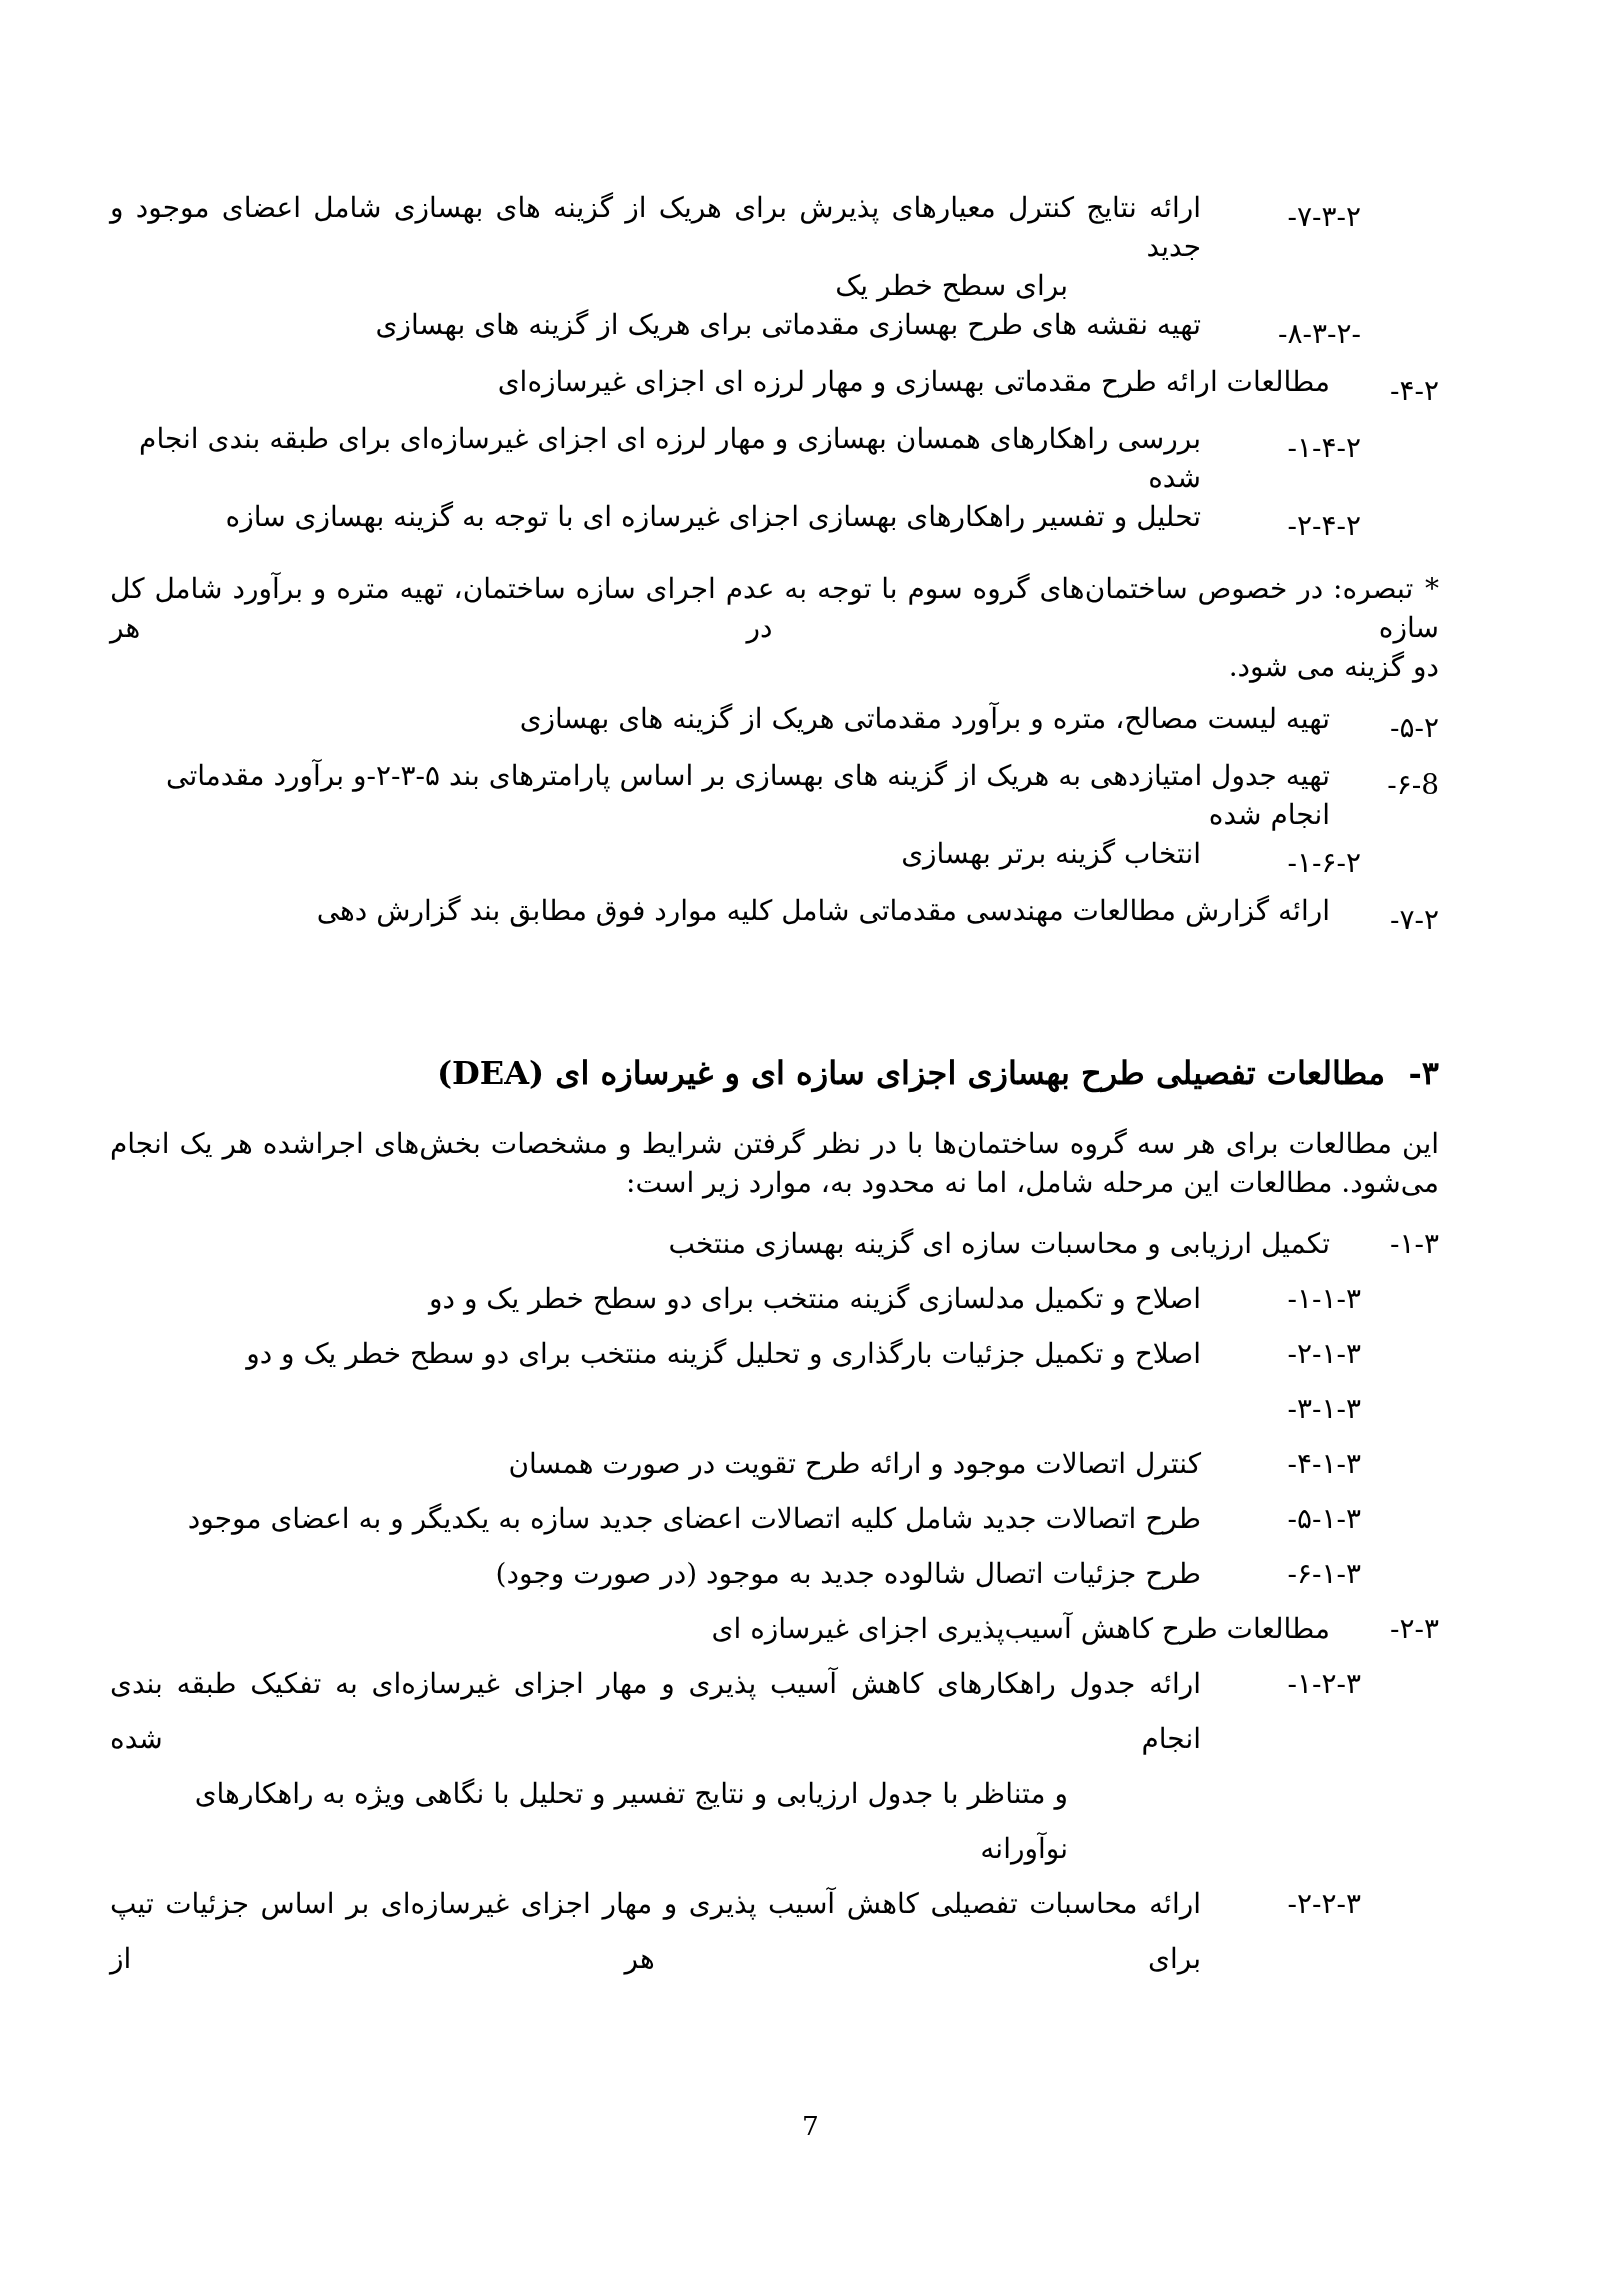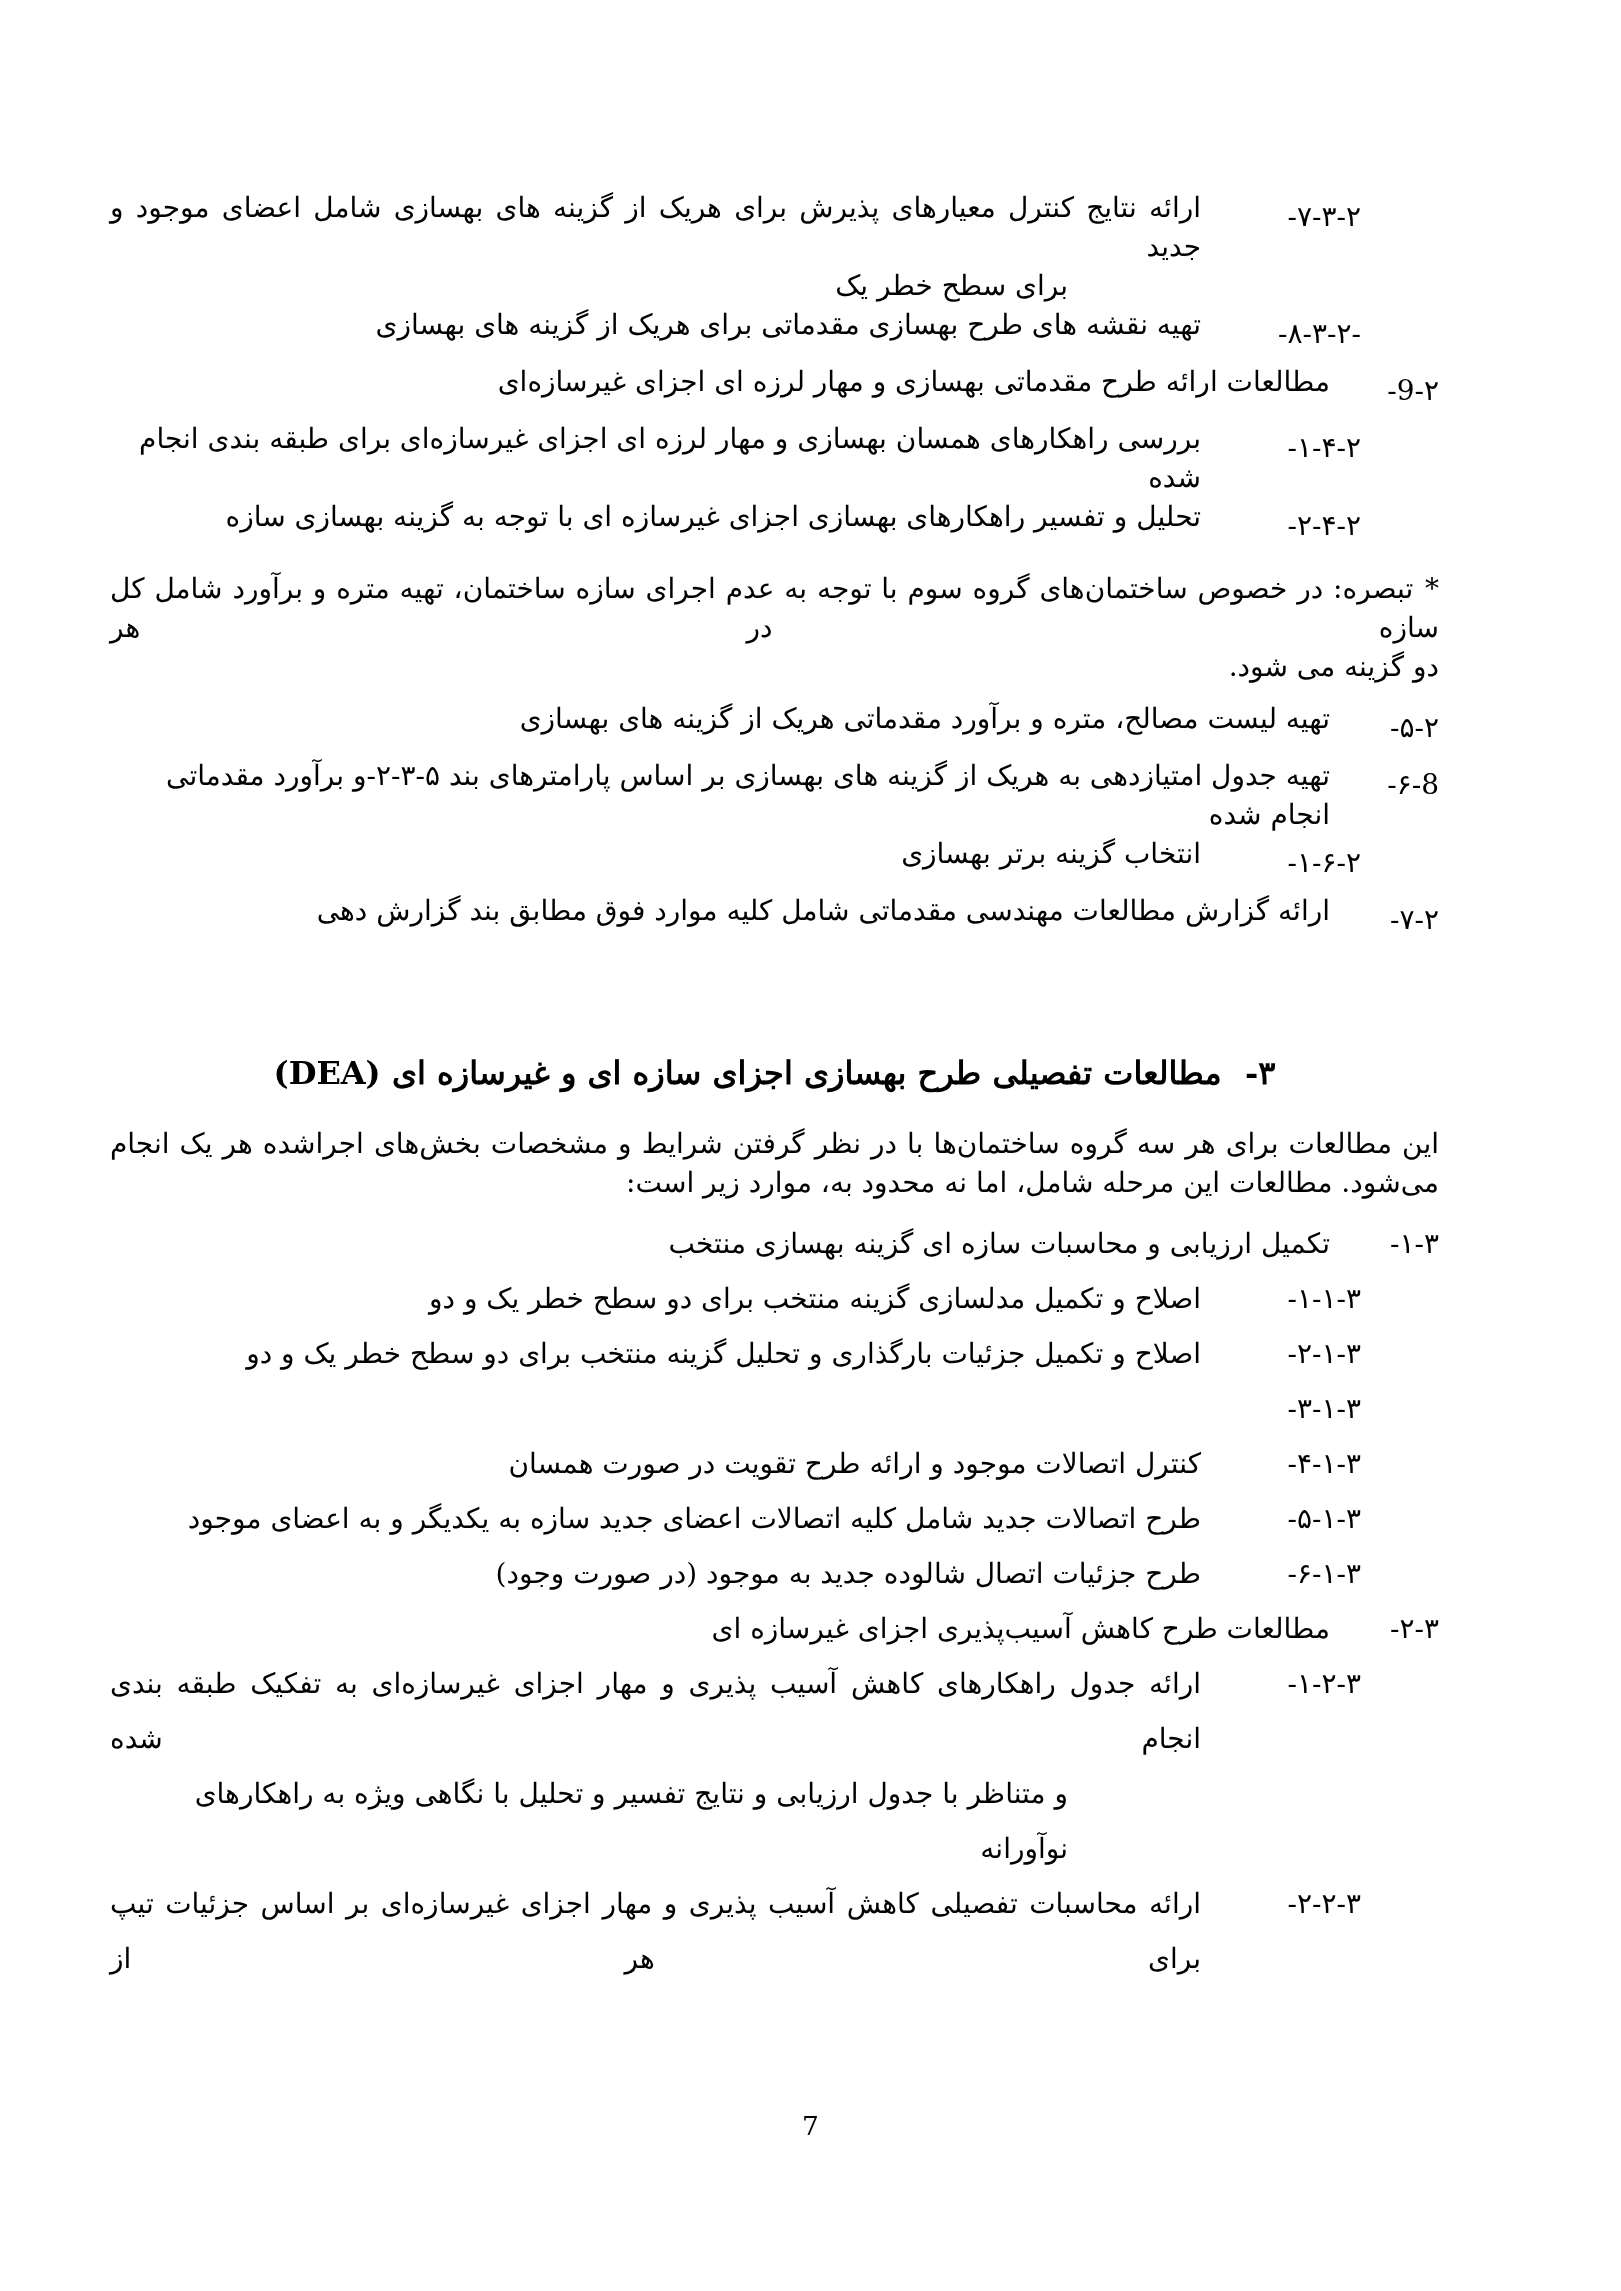--- a/index.html
+++ b/index.html
@@ -23,21 +23,21 @@
   .l2 .num{width:78px;}
   .l3{padding-right:78px;}
   .l3 .num{width:129px;}
   .just{text-align:justify;text-align-last:justify;}
   .cont{padding-right:133px;}
   .note{margin-top:14.7px;}
   .note .star{margin-left:11.8px;}
   .group-b{margin-top:13.7px;}
   .heading{
     margin-top:94px;
-    text-align:center;font-weight:bold;
+    font-weight:bold;
     font-size:32px;line-height:63px;
   }
   .heading .hnum{margin-left:23.5px;}
   .intro{margin-top:18.6px;}
   .group-3{margin-top:13.7px;}
   .group-3 .item,.group-3 .line{line-height:55px;}
   .footer{
     position:absolute;top:2107px;left:0;width:1621px;
     text-align:center;
     font-size:26.5px;line-height:37px;
@@ -59,21 +59,21 @@
     </div>
 
     <div class="item l3">
       <span class="num">-۸-۳-۲-</span>
       <div class="txt">
         <div class="line">تهیه نقشه های طرح بهسازی مقدماتی برای هریک از گزینه های بهسازی</div>
       </div>
     </div>
 
     <div class="item l2">
-      <span class="num">9-۲-</span>
+      <span class="num">۴-۲-</span>
       <div class="txt">
         <div class="line">مطالعات ارائه طرح مقدماتی بهسازی و مهار لرزه ای اجزای غیرسازه‌ای</div>
       </div>
     </div>
 
     <div class="item l3">
       <span class="num">۱-۴-۲-</span>
       <div class="txt">
         <div class="line">بررسی راهکارهای همسان بهسازی و مهار لرزه ای اجزای غیرسازه‌ای برای طبقه بندی انجام شده</div>
       </div>

